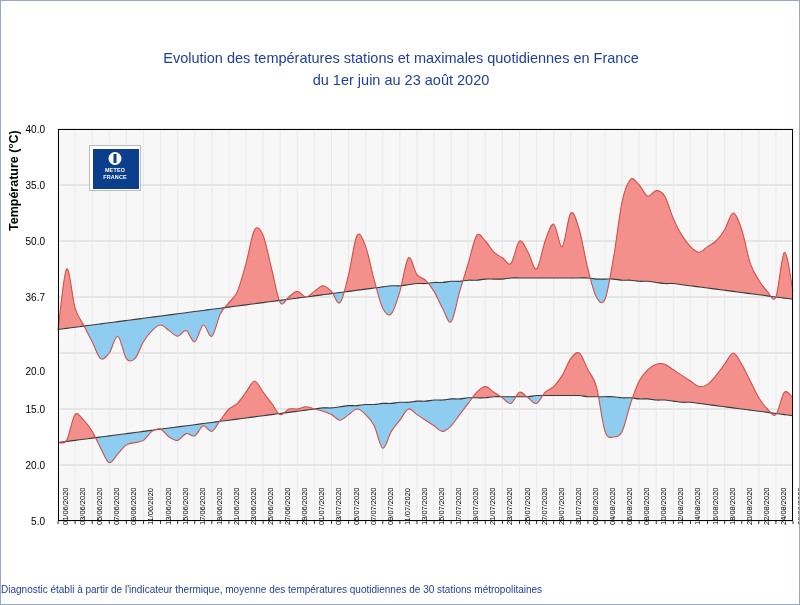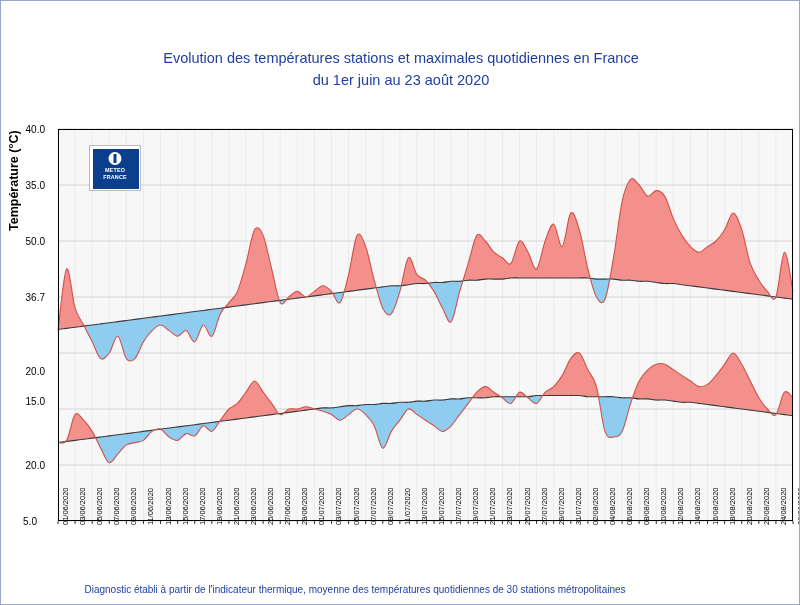--- a/index.html
+++ b/index.html
@@ -28,21 +28,21 @@
     color: #1f3fa0;
     font-size: 14.5px;
     line-height: 22px;
   }
   .title-line { display: block; }
   .footnote {
     position: absolute;
     left: 0;
     top: 583px;
     width: 708px;
-    text-align: center;
+    text-align: left;
     color: #1f3fa0;
     font-size: 10px;
   }
   .ylabel {
     position: absolute;
     left: 6px;
     top: 230px;
     transform: rotate(-90deg);
     transform-origin: left top;
     font-size: 12.5px;
@@ -267,23 +267,23 @@
         <line x1="615.3488372093024" y1="392" x2="615.3488372093024" y2="395" stroke="#000" stroke-width="0.8"></line>
         <line x1="632.4418604651163" y1="392" x2="632.4418604651163" y2="395" stroke="#000" stroke-width="0.8"></line>
         <line x1="649.5348837209302" y1="392" x2="649.5348837209302" y2="395" stroke="#000" stroke-width="0.8"></line>
         <line x1="666.6279069767442" y1="392" x2="666.6279069767442" y2="395" stroke="#000" stroke-width="0.8"></line>
         <line x1="683.7209302325581" y1="392" x2="683.7209302325581" y2="395" stroke="#000" stroke-width="0.8"></line>
         <line x1="700.8139534883721" y1="392" x2="700.8139534883721" y2="395" stroke="#000" stroke-width="0.8"></line>
         <line x1="717.9069767441861" y1="392" x2="717.9069767441861" y2="395" stroke="#000" stroke-width="0.8"></line>
         <line x1="735" y1="392" x2="735" y2="395" stroke="#000" stroke-width="0.8"></line>
       </svg>
     <div id="ytick-container">
-        <div class="ytick-label" style="top: 392px; text-align: center;">5.0</div>
+        <div class="ytick-label" style="top: 392px;">5.0</div>
         <div class="ytick-label" style="top: 336px;">20.0</div>
-        <div class="ytick-label" style="top: 272px;">15.0</div>
+        <div class="ytick-label" style="top: 280px;">15.0</div>
         <div class="ytick-label" style="top: 242px; margin-left: 6px;">20.0</div>
         <div class="ytick-label" style="top: 168px;">36.7</div>
         <div class="ytick-label" style="top: 112px;">50.0</div>
         <div class="ytick-label" style="top: 56px; padding-left: 36px;">35.0</div>
         <div class="ytick-label" style="top: 0px;">40.0</div>
       </div>
     <div id="xtick-container">
         <div class="xtick-label" style="left: 3px; top: 396px;">01/06/2020</div>
         <div class="xtick-label" style="left: 20.093px; top: 396px;">03/06/2020</div>
         <div class="xtick-label" style="left: 37.186px; top: 396px;">05/06/2020</div>

